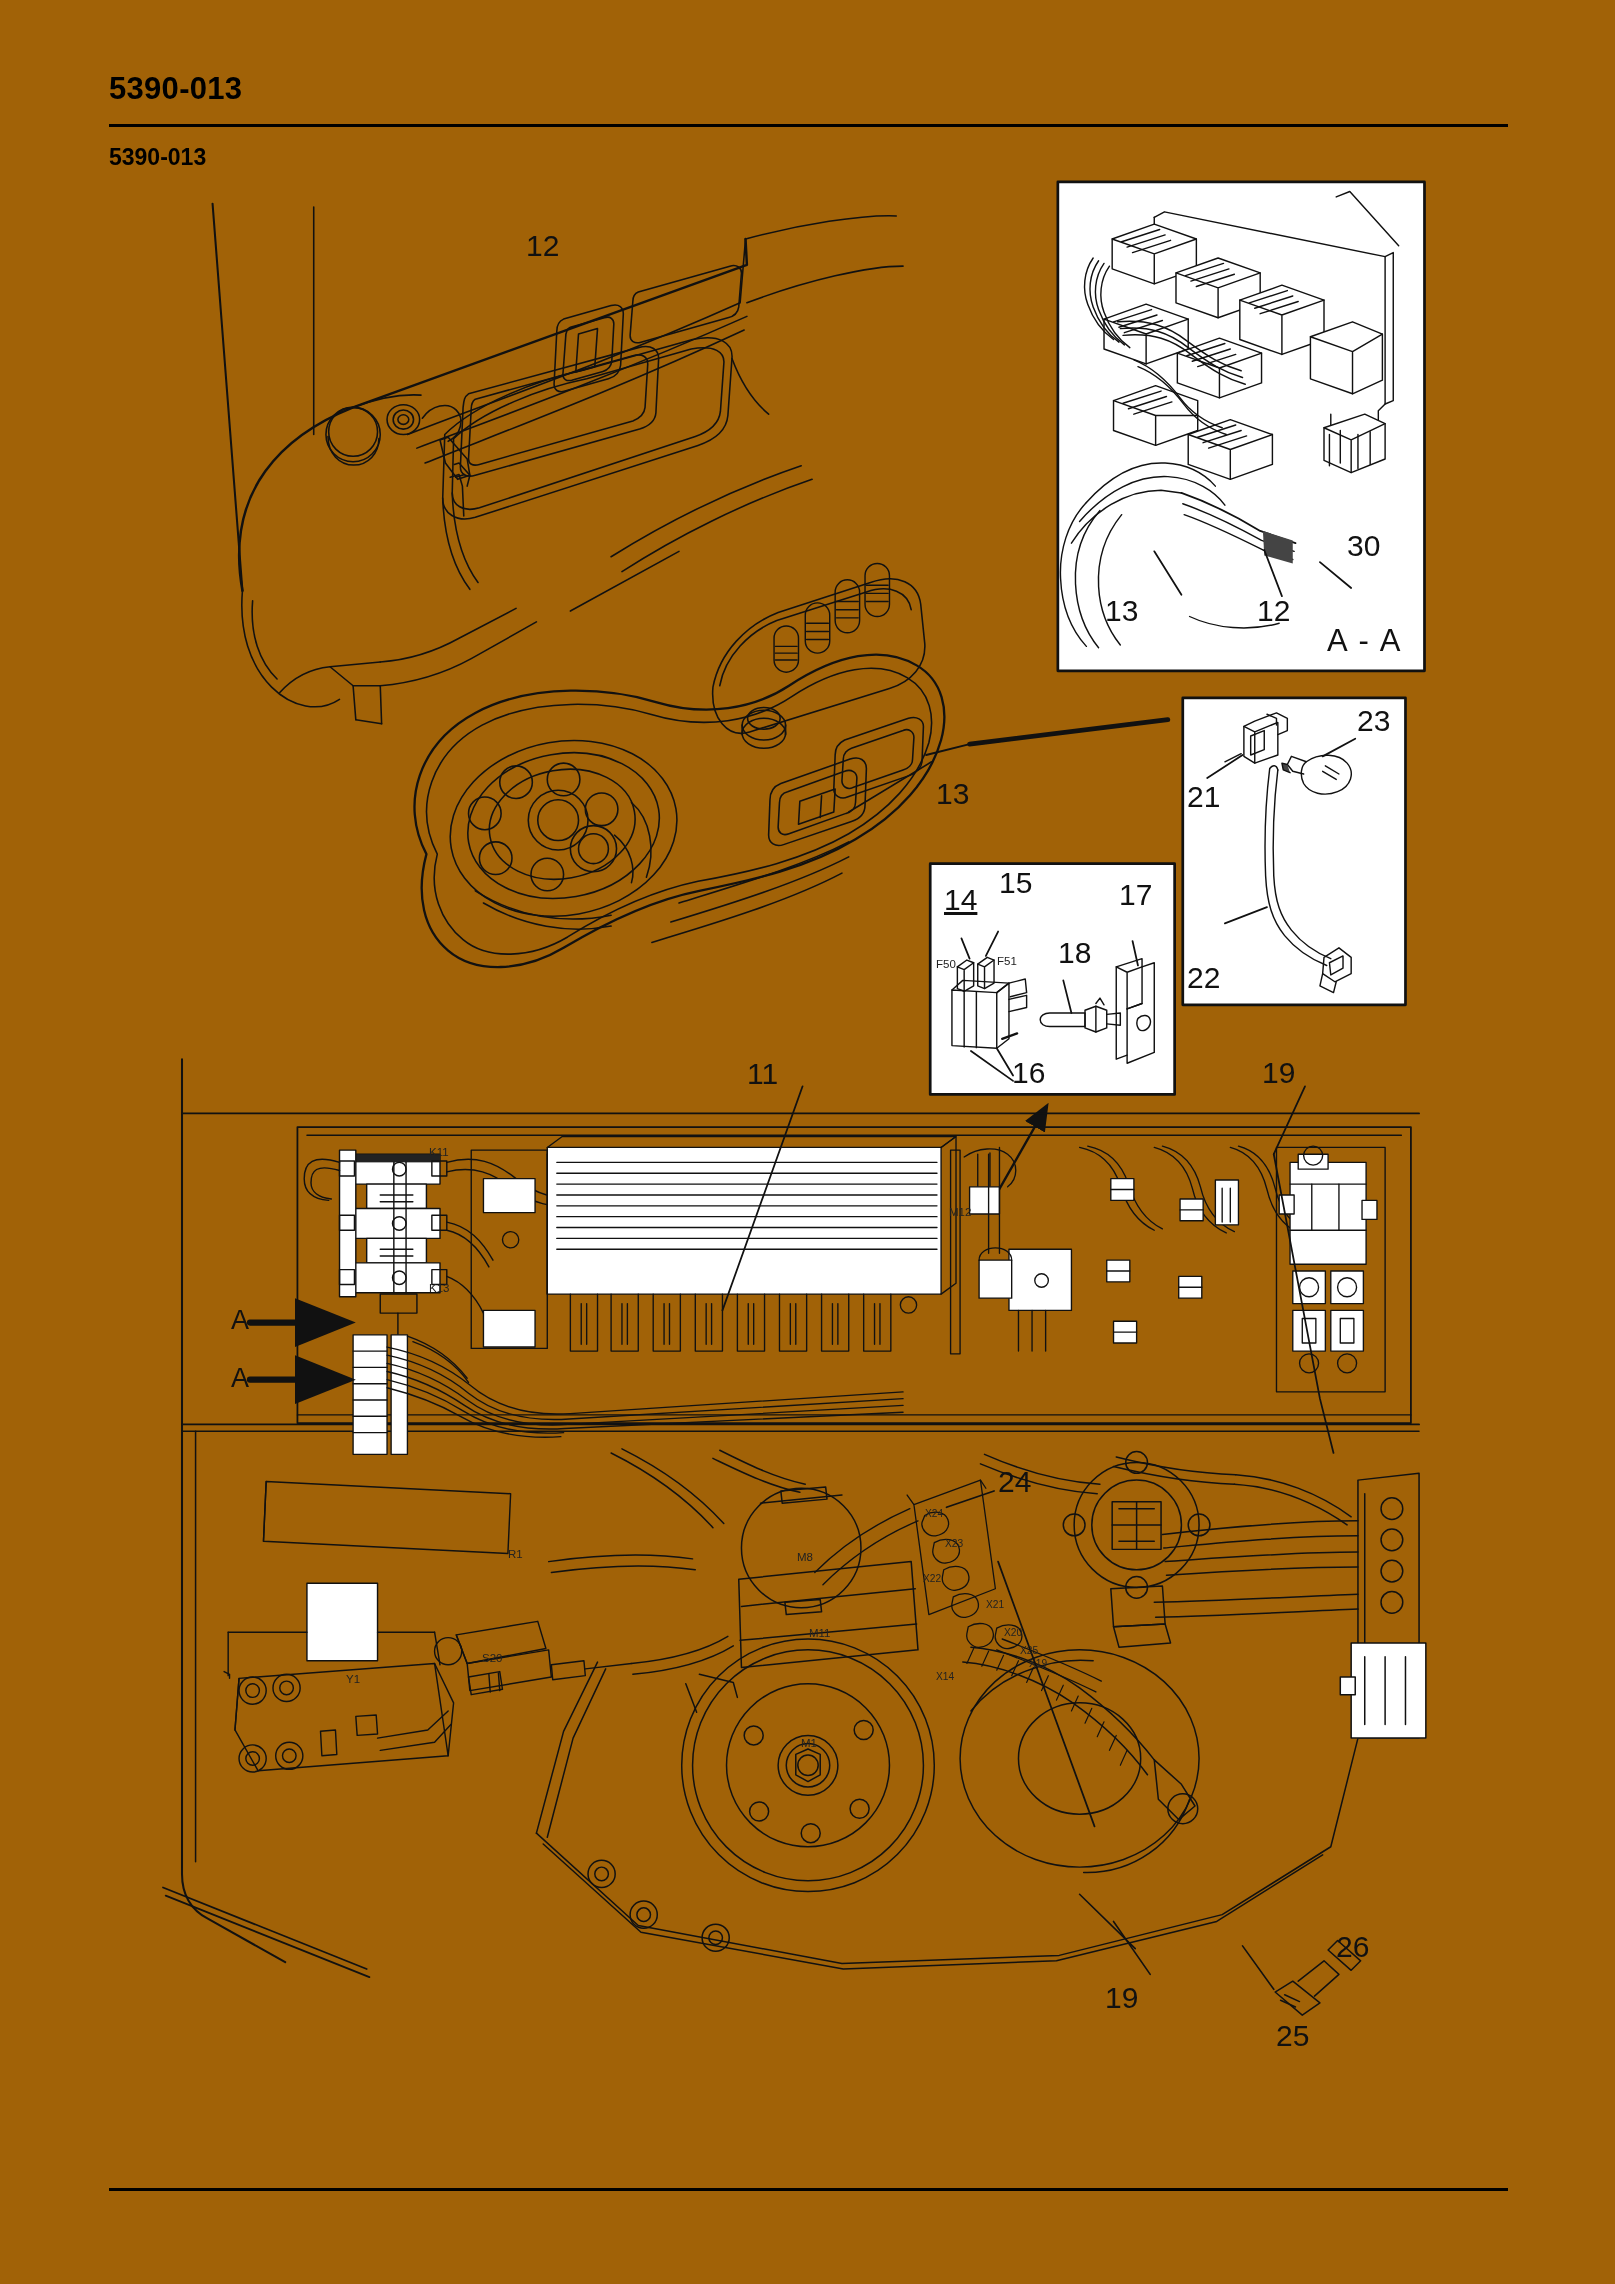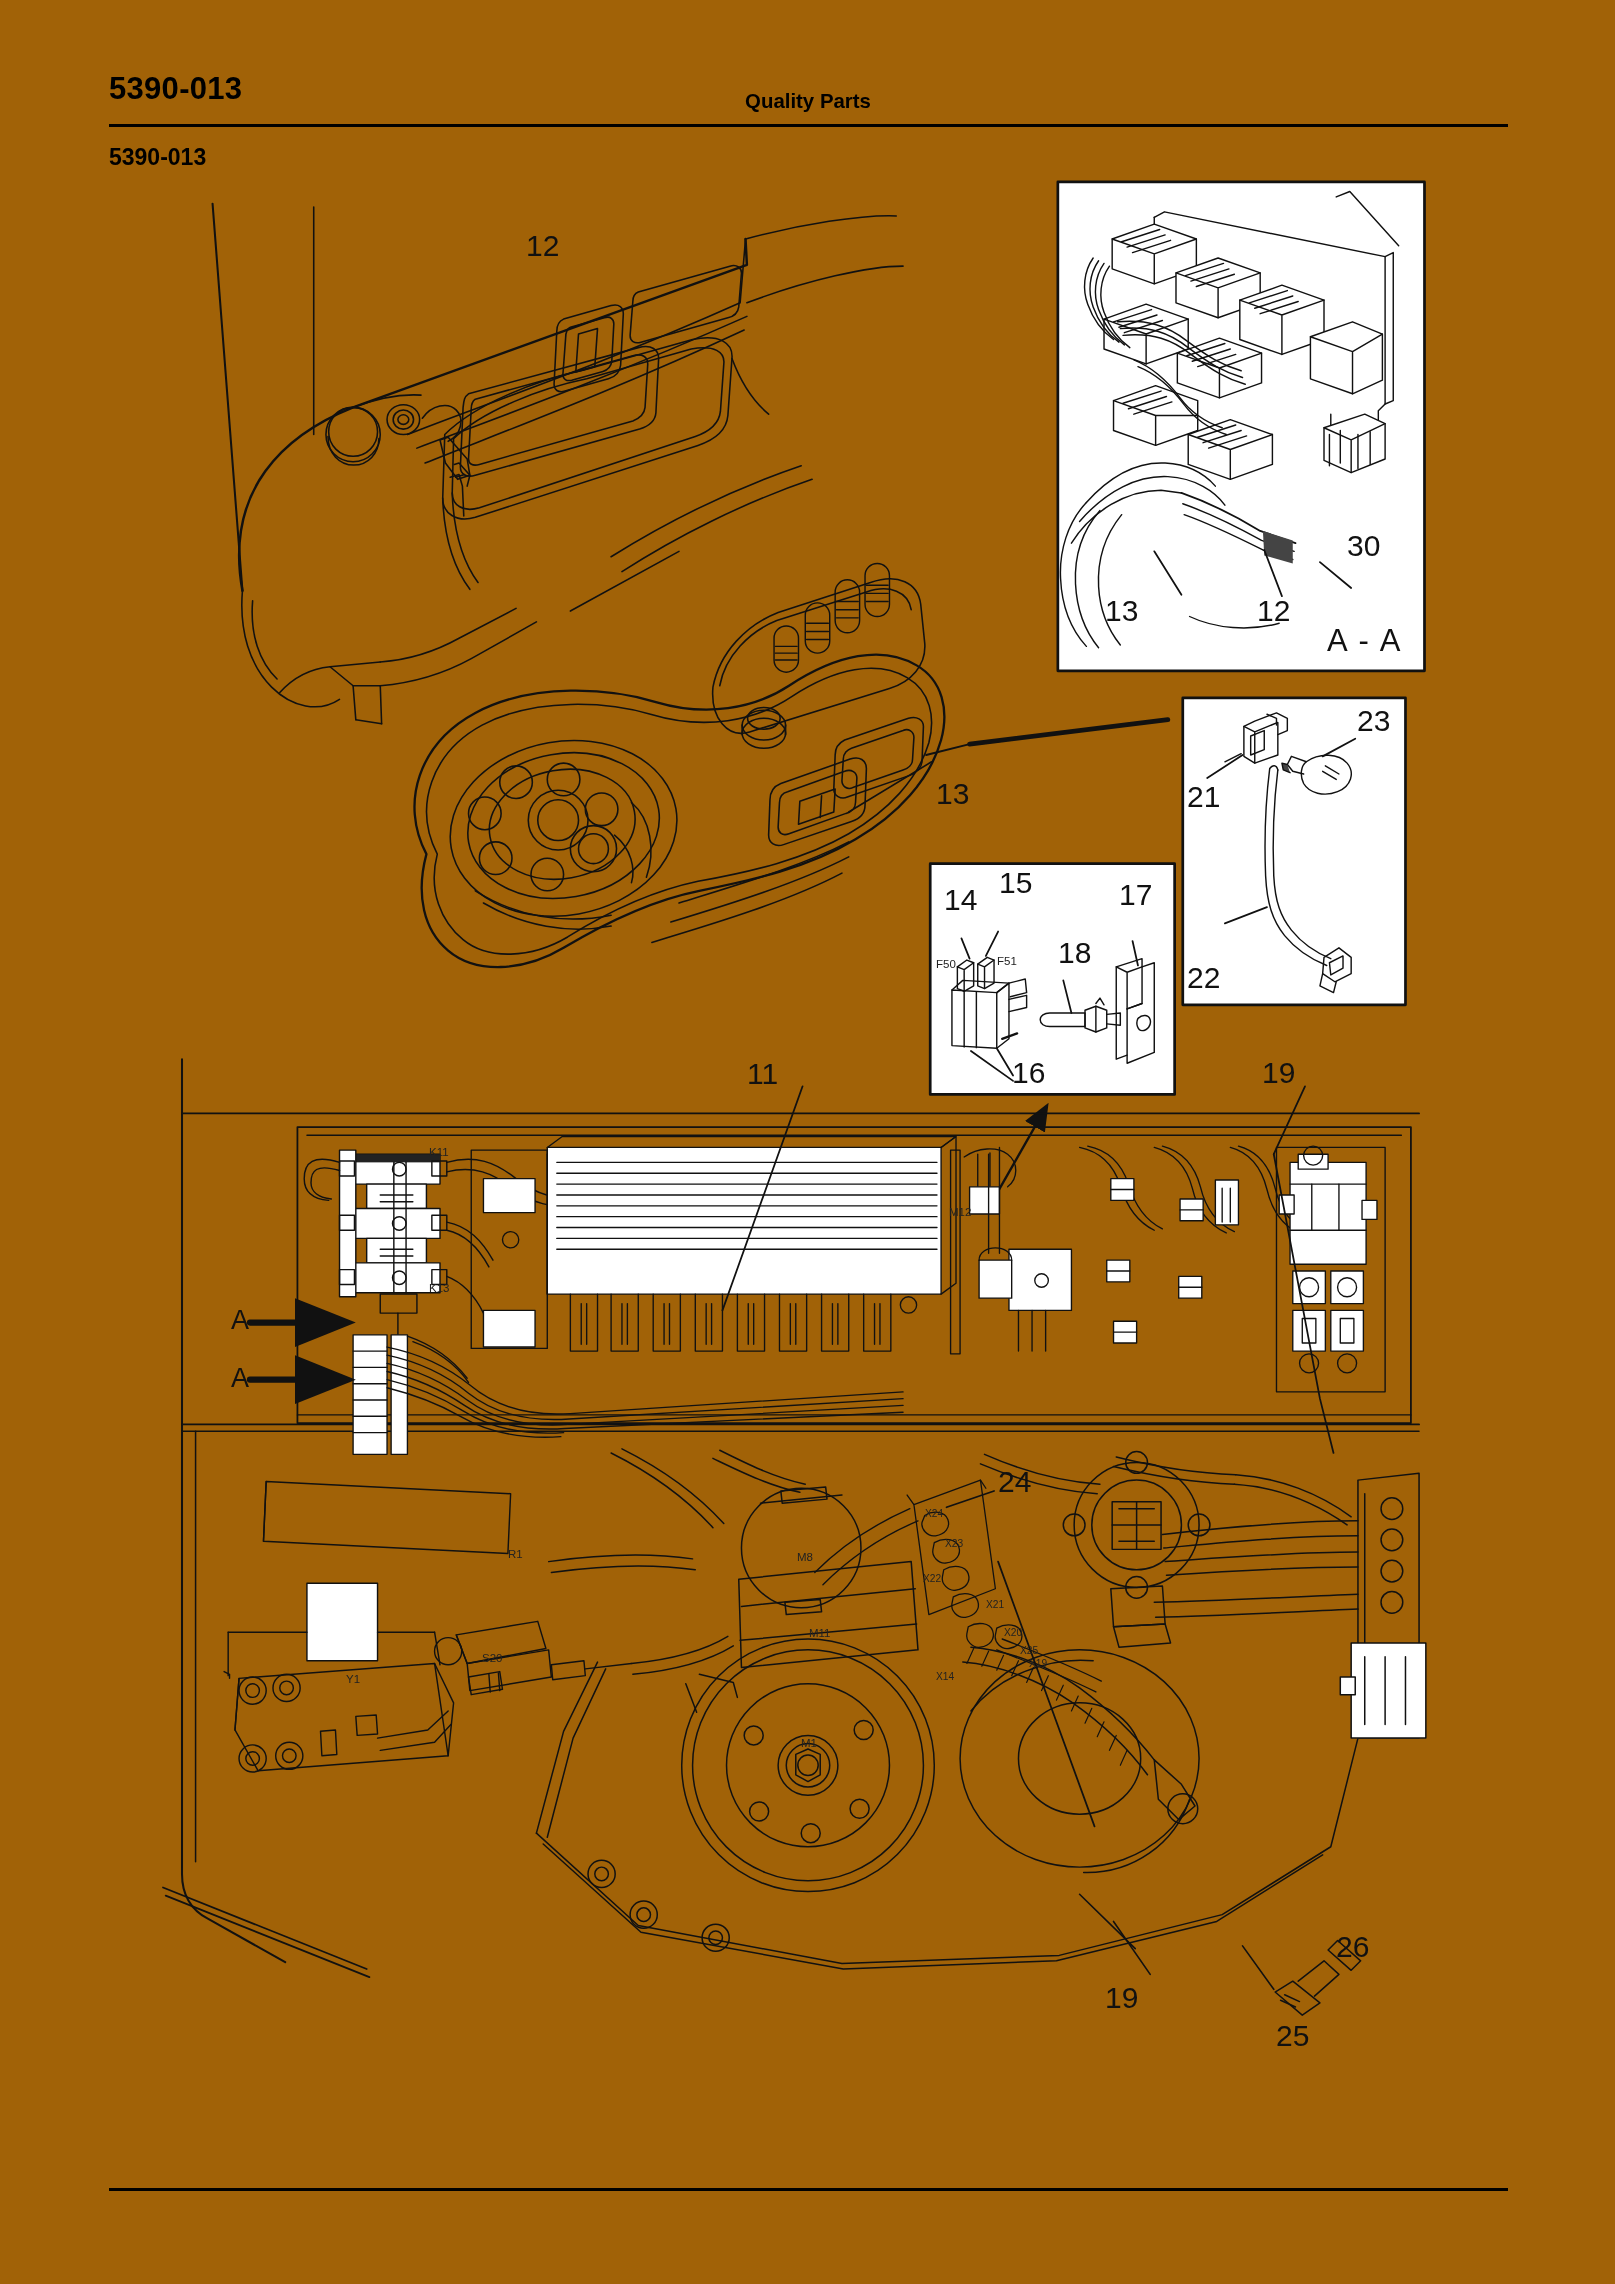--- a/index.html
+++ b/index.html
@@ -109,21 +109,20 @@
     color: #111;
     line-height: 1;
   }
 </style>
 </head>
 <body>
 
 <div id="page">
 
   <div class="hdr-code">5390-013</div>
-  <div class="hdr-title">Quality Parts</div>
   <div class="hdr-rule"></div>
   <div class="sub-code">5390-013</div>
 
   <div id="artwork">
   <svg width="1616" height="2284" viewBox="0 0 2380 3364" xmlns="http://www.w3.org/2000/svg">
     <defs>
       <g id="relayBlk">
         <path d="M0 0 l60 -22 l60 22 l0 46 l-60 22 l-60 -22 z" fill="#fff" stroke="#111" stroke-width="2.2"></path>
       </g>
       <marker id="solidArrow" markerWidth="10" markerHeight="10" refX="8" refY="4" orient="auto">
@@ -712,21 +711,21 @@
   <div class="callout" style="left:936px; top:779px;">13</div>
   <div class="callout" style="left:1347px; top:531px;">30</div>
   <div class="callout" style="left:1105px; top:596px;">13</div>
   <div class="callout" style="left:1257px; top:596px;">12</div>
   <div class="callout aa" style="left:1327px; top:625px;">A - A</div>
 
   <div class="callout" style="left:1357px; top:706px;">23</div>
   <div class="callout" style="left:1187px; top:782px;">21</div>
   <div class="callout" style="left:1187px; top:963px;">22</div>
 
-  <div class="callout" style="left:944px; top:885px;">14</div>
+  <div class="callout" style="left:944px; top:885px;text-decoration:underline;">14</div>
   <div class="callout" style="left:999px; top:868px;">15</div>
   <div class="callout" style="left:1119px; top:880px;">17</div>
   <div class="callout" style="left:1058px; top:938px;">18</div>
   <div class="callout" style="left:1012px; top:1058px;">16</div>
 
   <div class="callout" style="left:747px; top:1059px;">11</div>
   <div class="callout" style="left:1262px; top:1058px;">19</div>
   <div class="callout" style="left:998px; top:1467px;">24</div>
   <div class="callout" style="left:1105px; top:1983px;">19</div>
   <div class="callout" style="left:1336px; top:1932px;">26</div>

